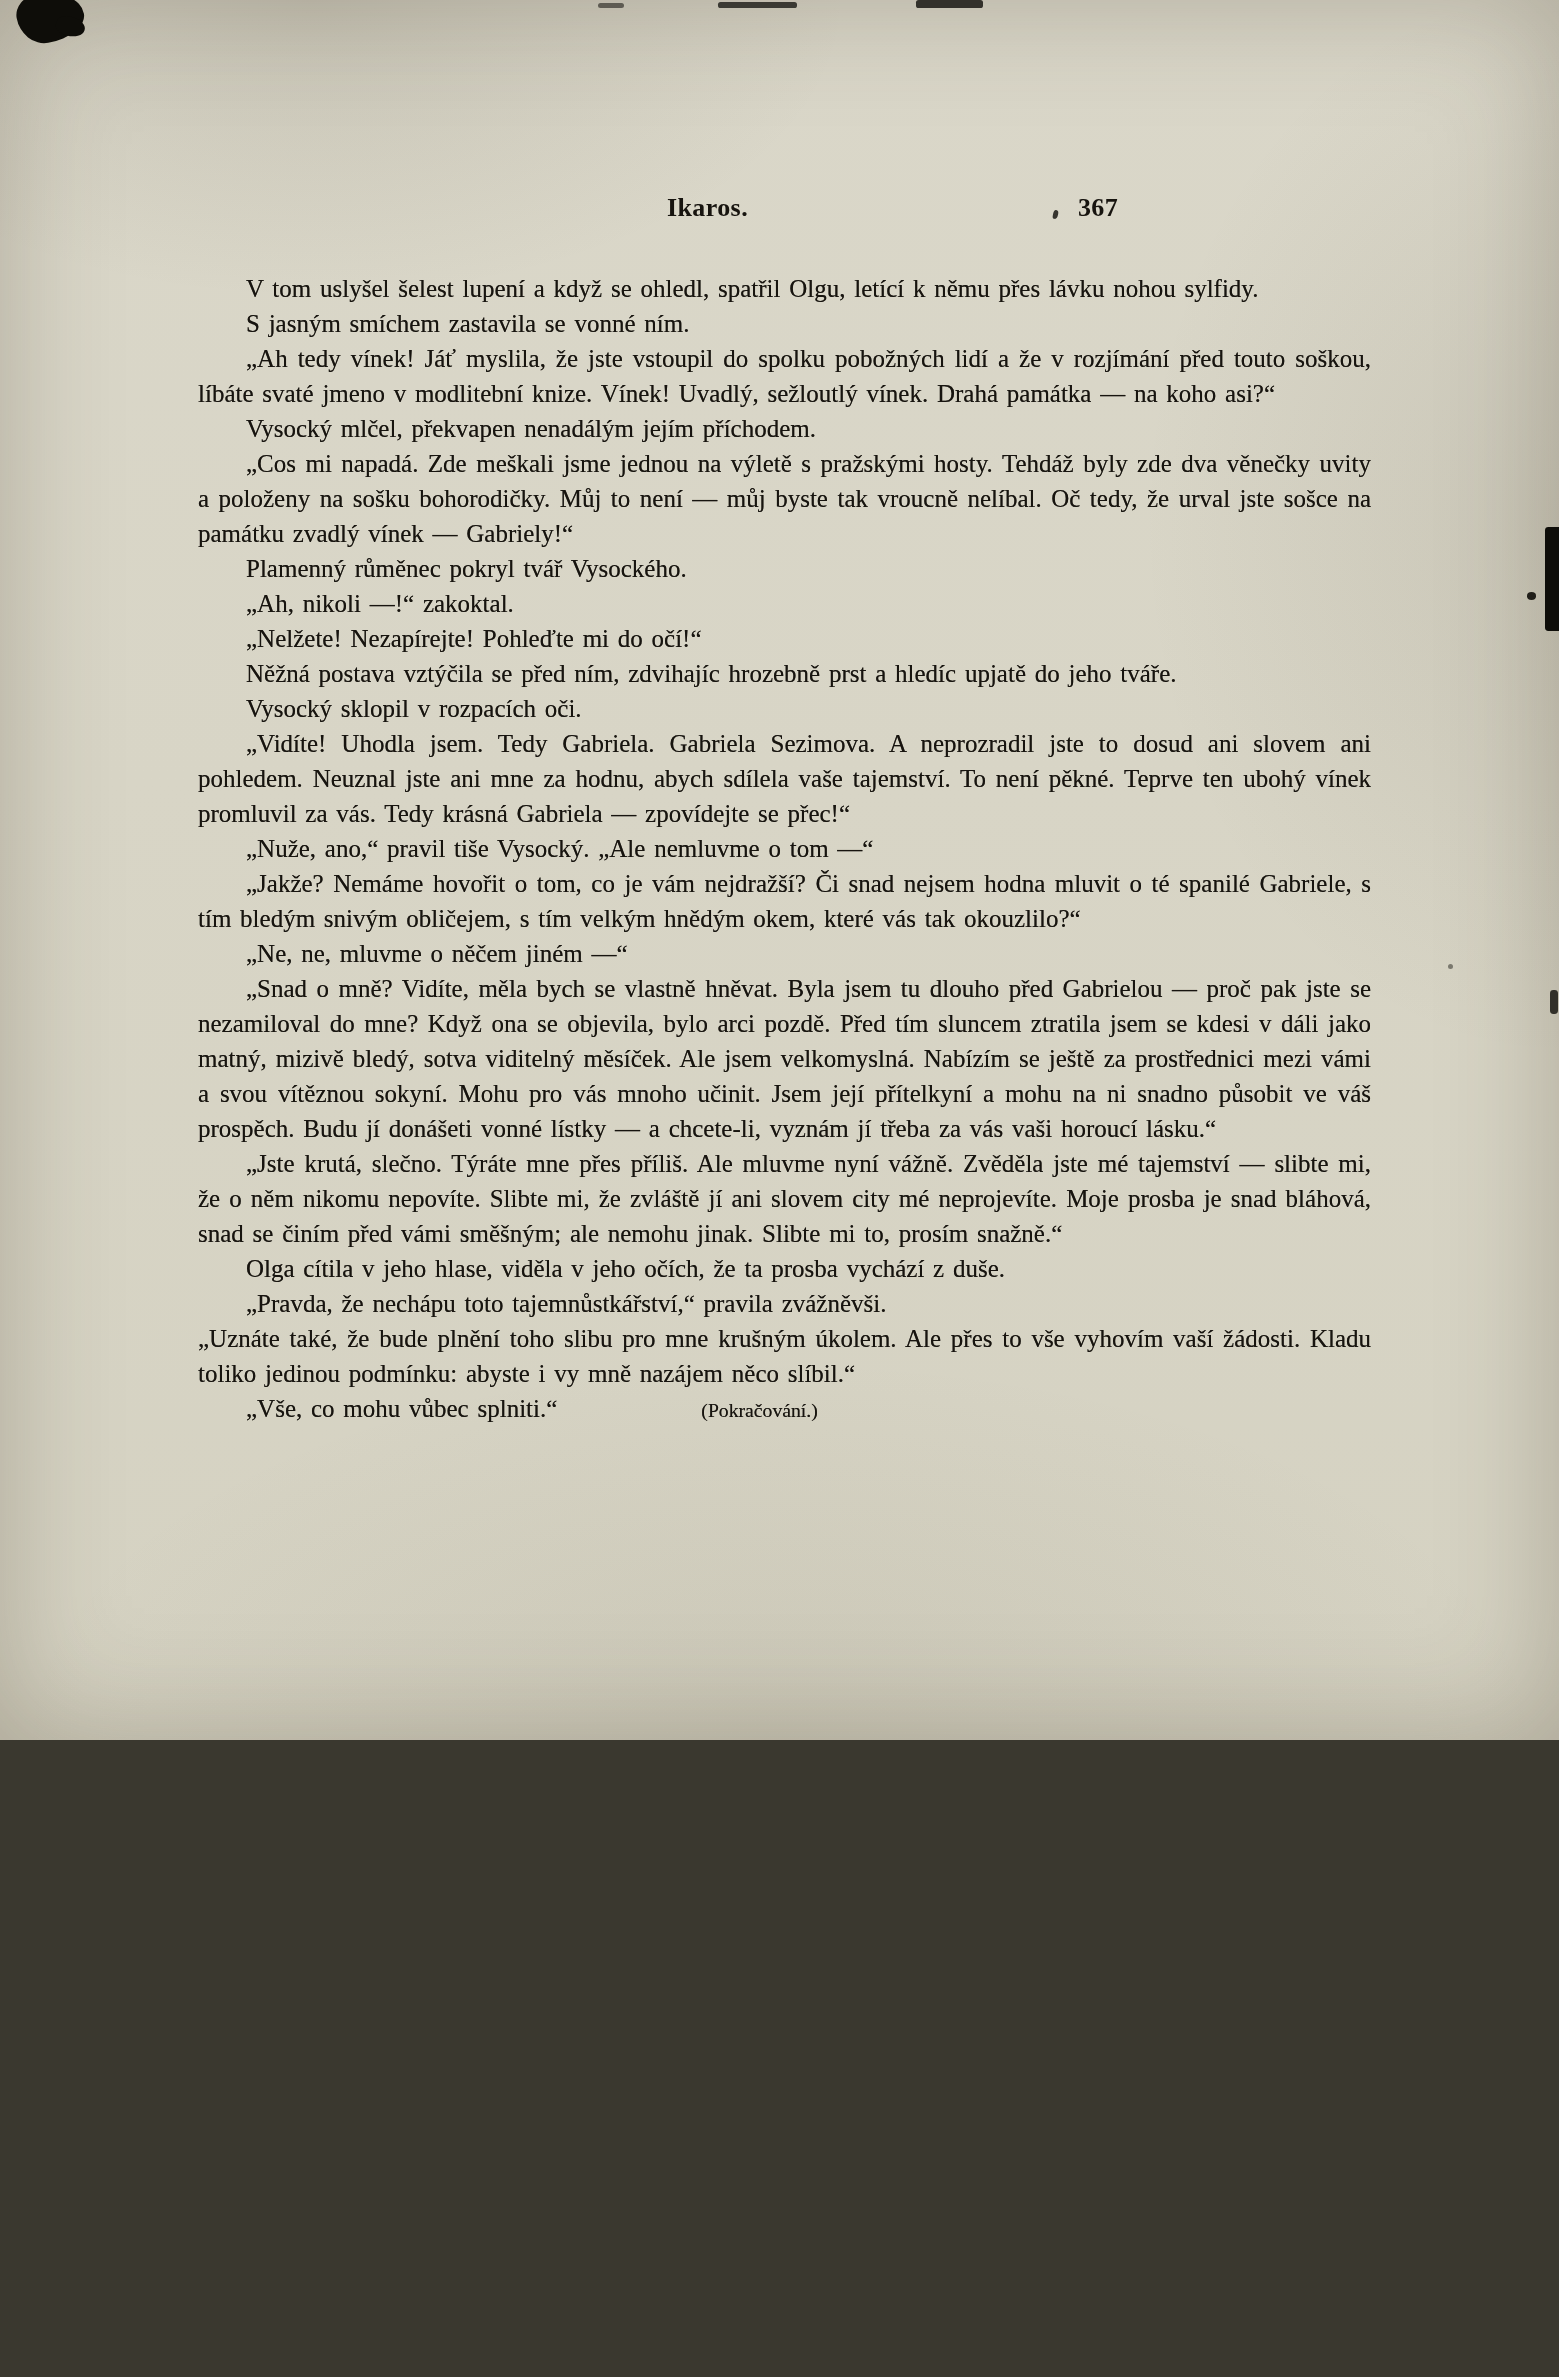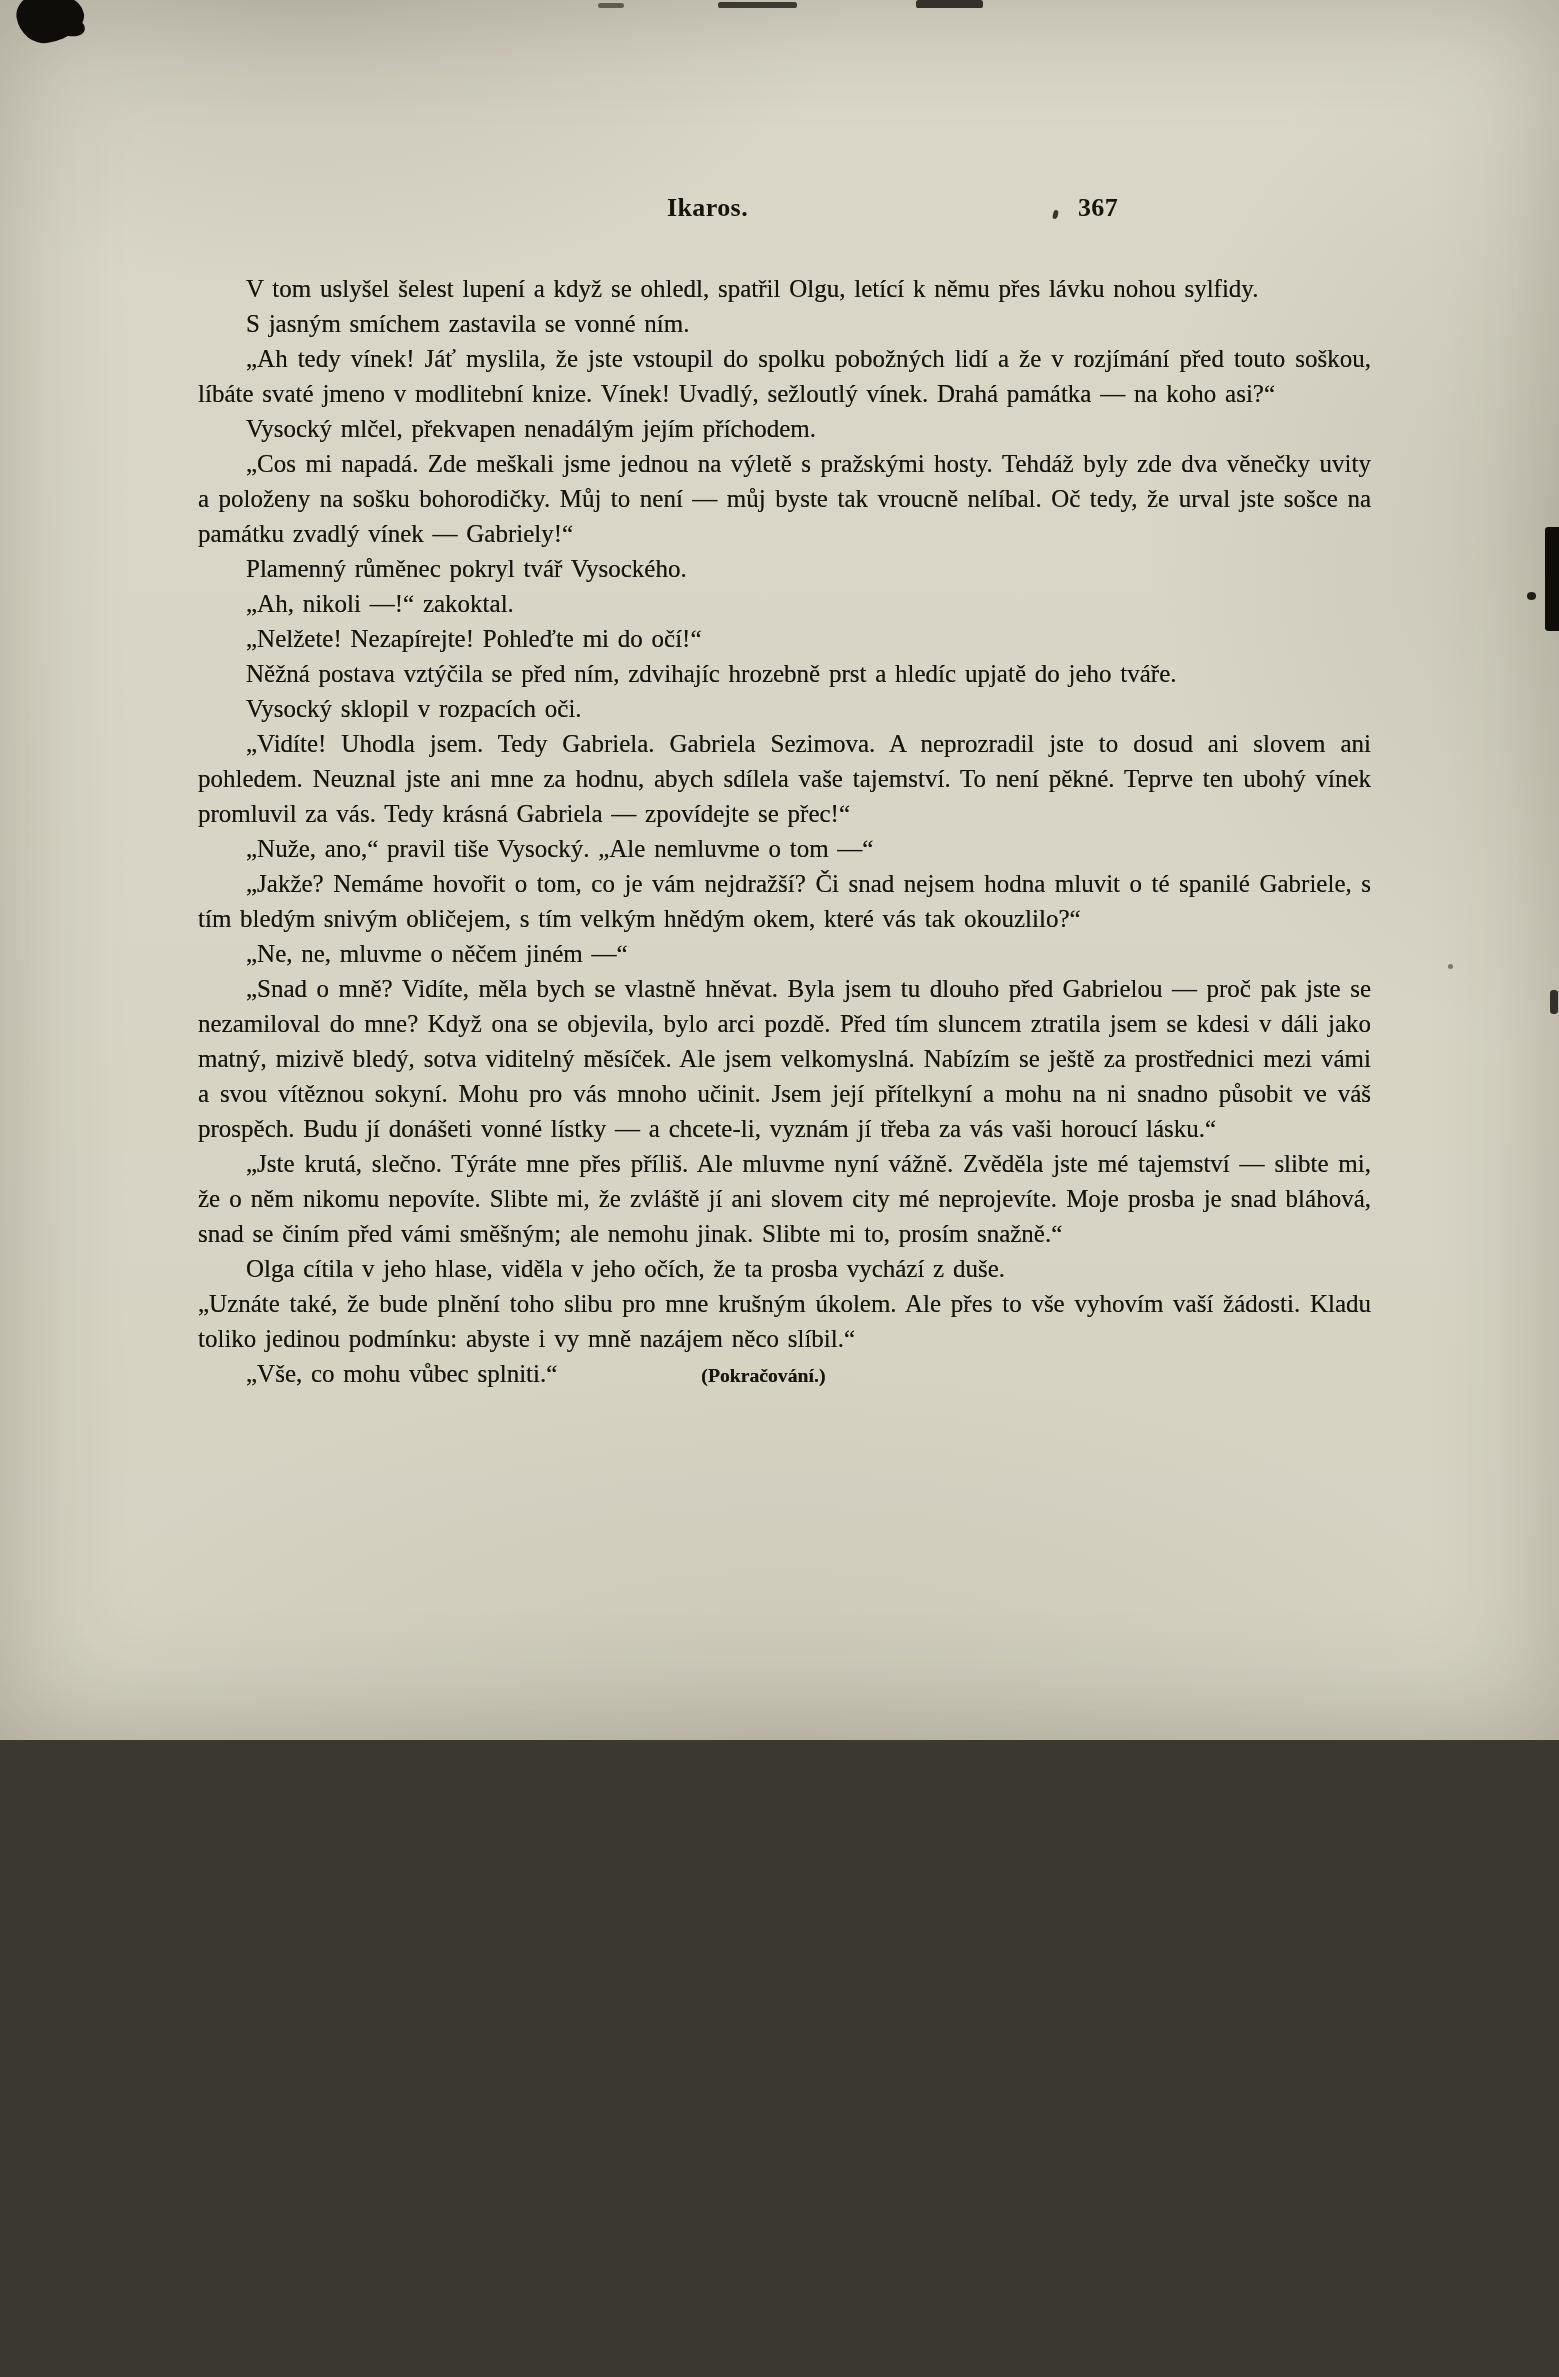--- a/index.html
+++ b/index.html
@@ -46,21 +46,21 @@
     margin: 0;
     text-indent: 48px;
   }
   .body-text p.no-indent { text-indent: 0; }
   .closing-line {
     display: flex;
     align-items: baseline;
   }
   .closing-left { padding-left: 48px; white-space: nowrap; }
   .continuation {
-    font-weight: bold;
+    font-weight: normal;
     font-size: 19.7px;
     margin-left: 144px;
     white-space: nowrap;
   }
   .squiggle {
     position: absolute;
     left: 612px;
     top: 1982px;
   }
   
@@ -109,20 +109,21 @@
       <p>„Nelžete! Nezapírejte! Pohleďte mi do očí!“</p>
       <p>Něžná postava vztýčila se před ním, zdvihajíc hrozebně prst a hledíc upjatě do jeho tváře.</p>
       <p>Vysocký sklopil v rozpacích oči.</p>
       <p>„Vidíte! Uhodla jsem. Tedy Gabriela. Gabriela Sezimova. A neprozradil jste to dosud ani slovem ani pohledem. Neuznal jste ani mne za hodnu, abych sdílela vaše tajemství. To není pěkné. Teprve ten ubohý vínek promluvil za vás. Tedy krásná Gabriela — zpovídejte se přec!“</p>
       <p>„Nuže, ano,“ pravil tiše Vysocký. „Ale nemluvme o tom —“</p>
       <p>„Jakže? Nemáme hovořit o tom, co je vám nejdražší? Či snad nejsem hodna mluvit o té spanilé Gabriele, s tím bledým snivým obličejem, s tím velkým hnědým okem, které vás tak okouzlilo?“</p>
       <p>„Ne, ne, mluvme o něčem jiném —“</p>
       <p>„Snad o mně? Vidíte, měla bych se vlastně hněvat. Byla jsem tu dlouho před Gabrielou — proč pak jste se nezamiloval do mne? Když ona se objevila, bylo arci pozdě. Před tím sluncem ztratila jsem se kdesi v dáli jako matný, mizivě bledý, sotva viditelný měsíček. Ale jsem velkomyslná. Nabízím se ještě za prostřednici mezi vámi a svou vítěznou sokyní. Mohu pro vás mnoho učinit. Jsem její přítelkyní a mohu na ni snadno působit ve váš prospěch. Budu jí donášeti vonné lístky — a chcete-li, vyznám jí třeba za vás vaši horoucí lásku.“</p>
       <p>„Jste krutá, slečno. Týráte mne přes příliš. Ale mluvme nyní vážně. Zvěděla jste mé tajemství — slibte mi, že o něm nikomu nepovíte. Slibte mi, že zvláště jí ani slovem city mé neprojevíte. Moje prosba je snad bláhová, snad se činím před vámi směšným; ale nemohu jinak. Slibte mi to, prosím snažně.“</p>
       <p>Olga cítila v jeho hlase, viděla v jeho očích, že ta prosba vychází z duše.</p>
+      <p>„Pravda, že nechápu toto tajemnůstkářství,“ pravila zvážněvši.</p>
       <p class="no-indent">„Uznáte také, že bude plnění toho slibu pro mne krušným úkolem. Ale přes to vše vyhovím vaší žádosti. Kladu toliko jedinou podmínku: abyste i vy mně nazájem něco slíbil.“</p>
 
       <div class="closing-line">
         <span class="closing-left">„Vše, co mohu vůbec splniti.“</span>
         <span class="continuation">(Pokračování.)</span>
       </div>
     </div>
 
   </div>
 

